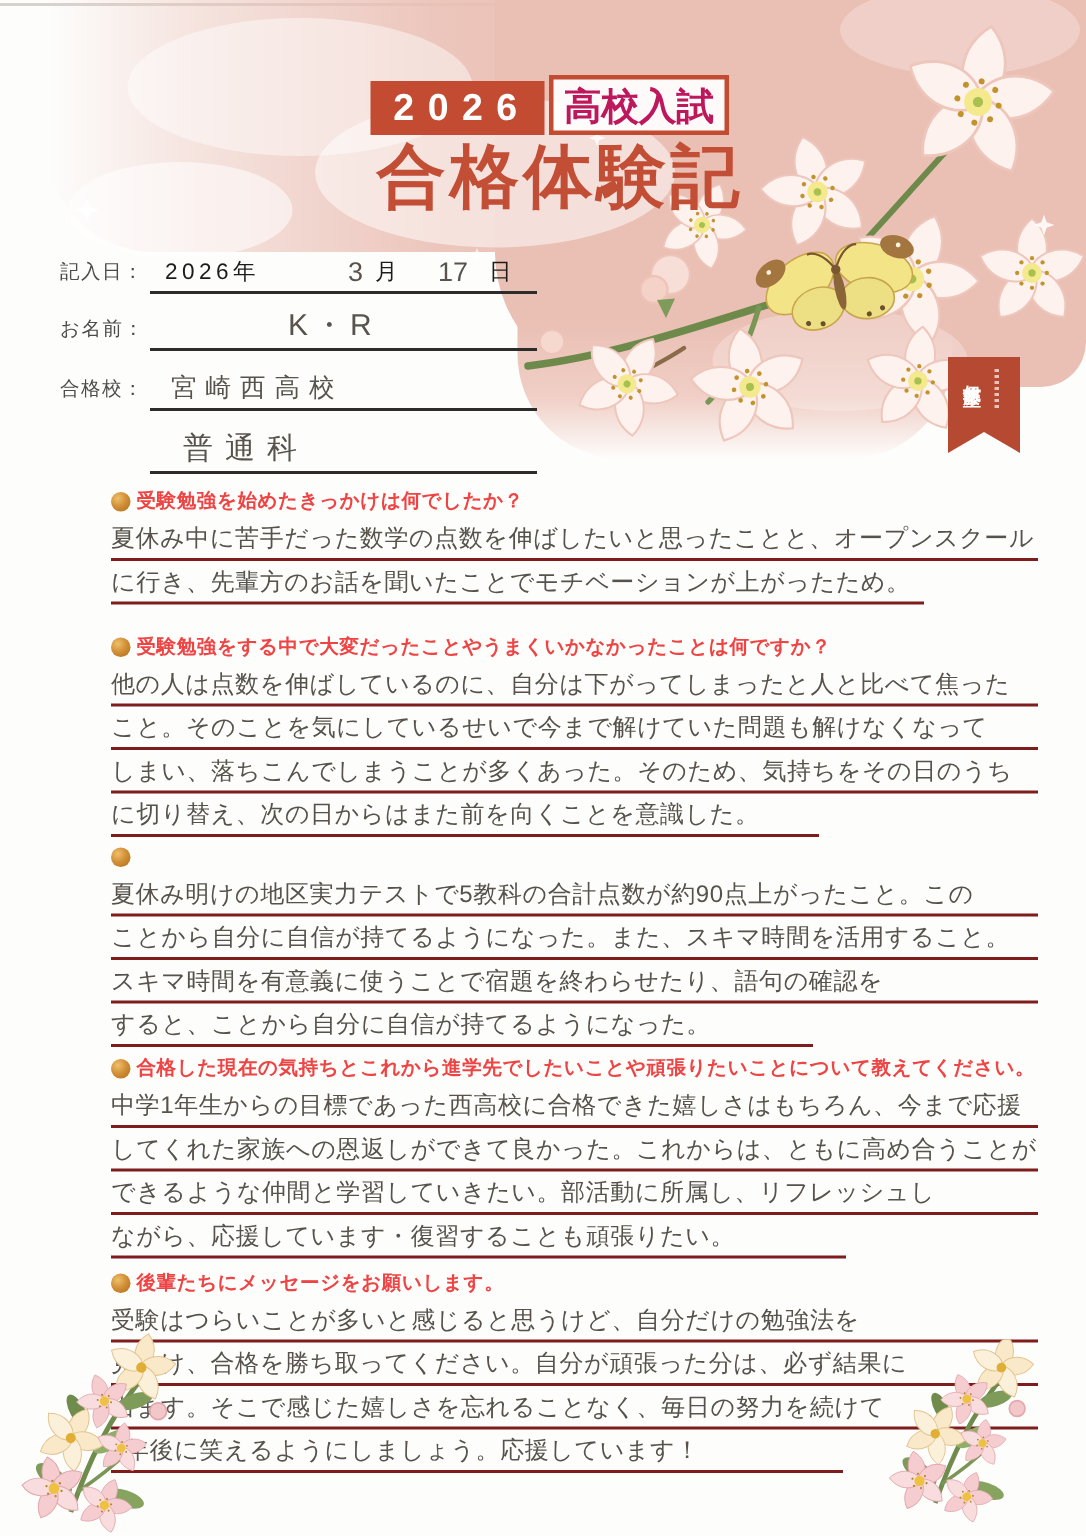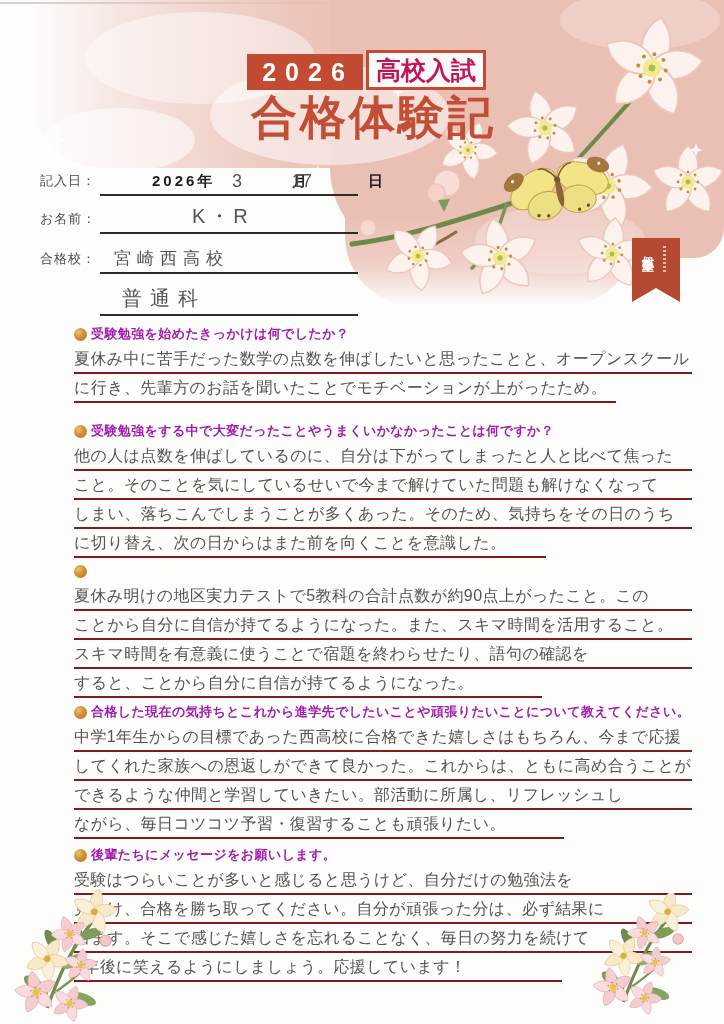--- a/index.html
+++ b/index.html
@@ -61,32 +61,32 @@
   
   .frow{position:absolute;left:40px;z-index:5;display:flex;align-items:flex-end;}
   .flabel{
     display:inline-block;width:60px;font-size:13px;color:#4c4c4c;letter-spacing:1px;
     padding-bottom:6px;
   }
   .fline{
     position:relative;display:inline-block;width:258px;height:30px;
     border-bottom:2px solid #2e2c2a;
   }
-  .printed{position:absolute;bottom:3px;font-weight:bold;font-size:15px;color:#1d1c1b;letter-spacing:3px;margin-left:42px;}
+  .printed{position:absolute;bottom:3px;font-weight:normal;font-size:15px;color:#1d1c1b;letter-spacing:3px;}
   .hand{color:#58544d;}
   .hand-v{position:absolute;bottom:2px;font-size:18px;}
 
   
   .qblock{position:absolute;left:74px;width:618px;z-index:5;}
   .qhead{display:flex;align-items:center;gap:4px;height:16px;margin-bottom:3px;}
   .bullet{
     width:13px;height:13px;border-radius:50%;flex:0 0 13px;
     background:radial-gradient(circle at 35% 32%, #eec06a 0%, #d2903a 45%, #b06c14 100%);
   }
-  .qlabel{font-weight:bold;font-size:13px;color:#a21caf;letter-spacing:.4px;white-space:nowrap;}
+  .qlabel{font-weight:bold;font-size:13px;color:#ef4444;letter-spacing:.4px;white-space:nowrap;}
   .aline{
     height:29px;border-bottom:2px solid #7f1d1d;box-sizing:border-box;
     display:flex;align-items:flex-end;padding-bottom:2px;
     font-size:16px;color:#57534c;letter-spacing:.4px;white-space:nowrap;overflow:visible;
   }
 
   .corner{position:absolute;z-index:6;pointer-events:none;}
   .corner-left{left:8px;top:888px;}
   .corner-right{left:583px;top:893px;}
 </style>
@@ -294,21 +294,21 @@
   </section>
 
   <section class="qblock" style="top:704px">
     <div class="qhead">
       <span class="bullet"></span>
       <span class="qlabel">合格した現在の気持ちとこれから進学先でしたいことや頑張りたいことについて教えてください。</span>
     </div>
     <div class="aline hand">中学1年生からの目標であった西高校に合格できた嬉しさはもちろん、今まで応援</div>
     <div class="aline hand">してくれた家族への恩返しができて良かった。これからは、ともに高め合うことが</div>
     <div class="aline hand">できるような仲間と学習していきたい。部活動に所属し、リフレッシュし</div>
-    <div class="aline hand" style="width:490px">ながら、毎日コツコツ予習・復習することも頑張りたい。</div>
+    <div class="aline hand" style="width:490px">ながら、応援しています・復習することも頑張りたい。</div>
   </section>
 
   <section class="qblock" style="top:847px">
     <div class="qhead">
       <span class="bullet"></span>
       <span class="qlabel">後輩たちにメッセージをお願いします。</span>
     </div>
     <div class="aline hand">受験はつらいことが多いと感じると思うけど、自分だけの勉強法を</div>
     <div class="aline hand">見つけ、合格を勝ち取ってください。自分が頑張った分は、必ず結果に</div>
     <div class="aline hand">出ます。そこで感じた嬉しさを忘れることなく、毎日の努力を続けて</div>

